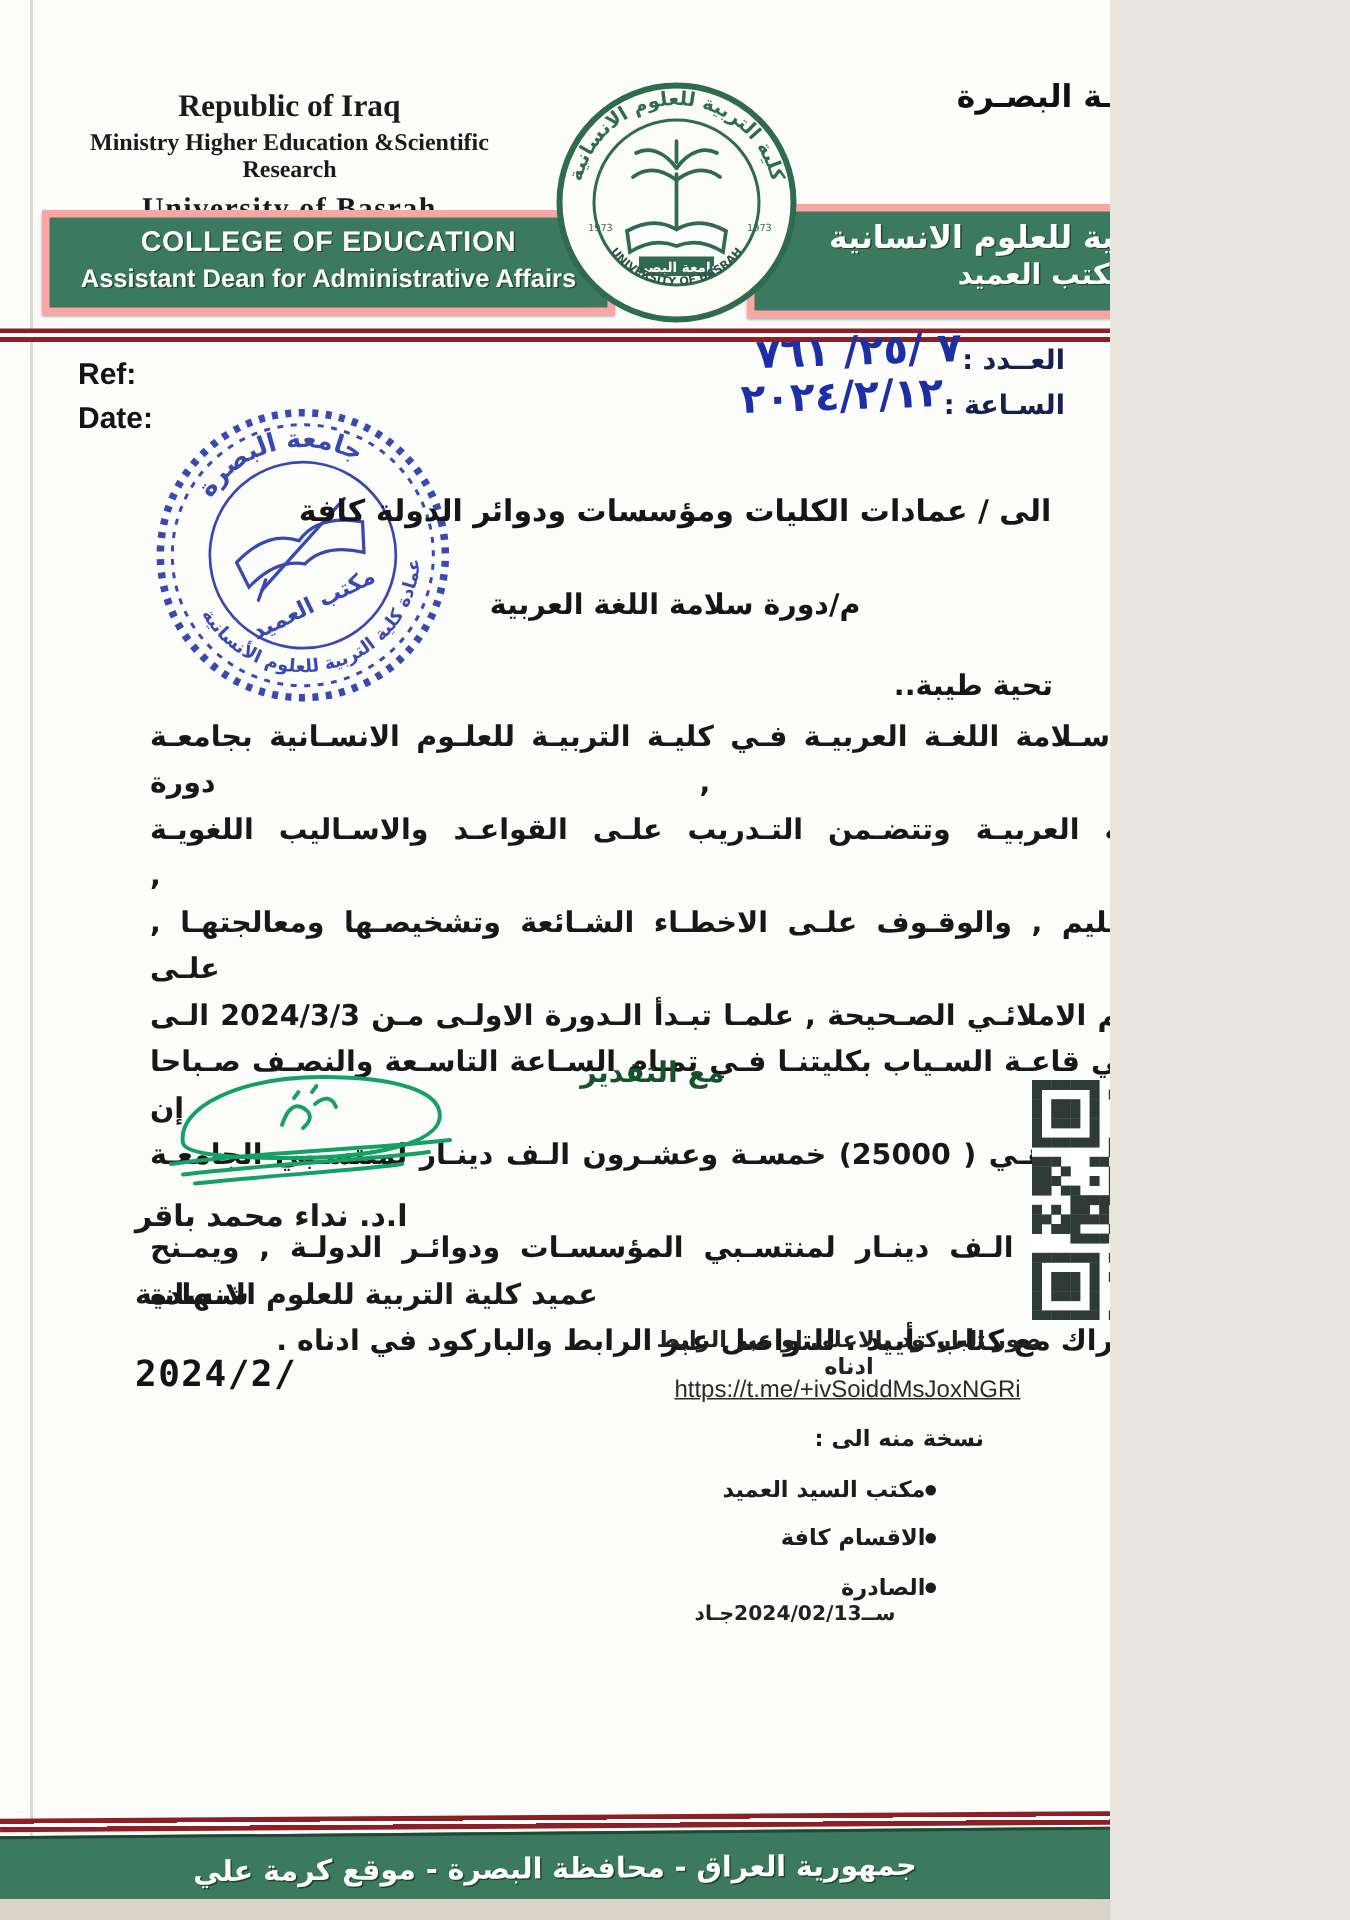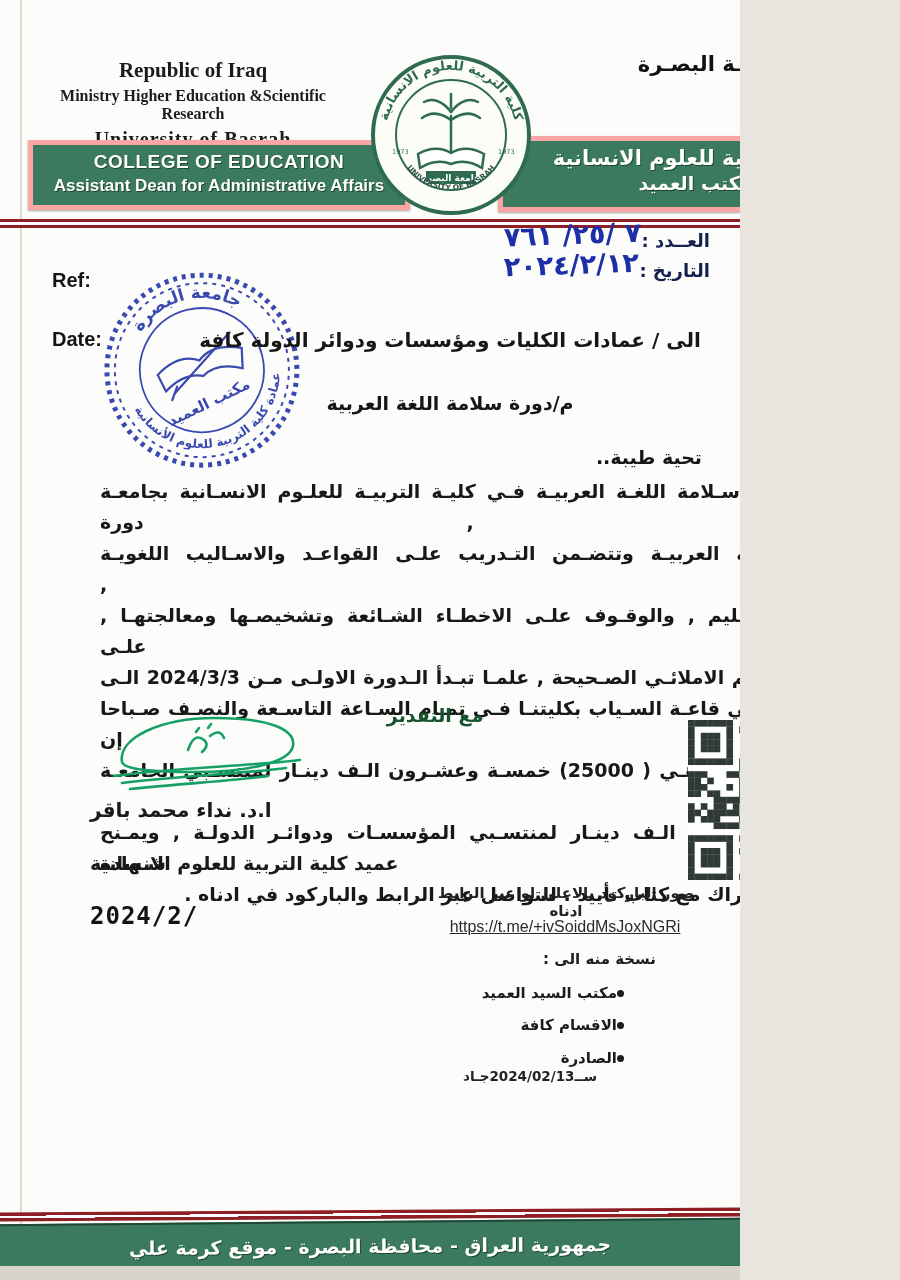--- a/index.html
+++ b/index.html
@@ -28,21 +28,21 @@
   .banner-right .l2{font-size:19px;font-weight:bold;margin-top:2px;text-shadow:1px 1px 0 #1d4634;}
 
   .logo{position:absolute;left:370px;top:54px;width:162px;height:162px;}
 
   .redline{position:absolute;left:0;right:0;height:9px;background:
     linear-gradient(#8e1f24 0 36%,#ffffff 36% 62%,#8e1f24 62% 100%);}
   .redline-top{top:219px;}
 
   
   .ref-en{position:absolute;left:52px;top:236px;color:#141414;font-family:"Liberation Sans",sans-serif;}
-  .ref-en div{font-size:20px;font-weight:bold;line-height:29px;margin-top:30px;}
+  .ref-en div{font-size:20px;font-weight:bold;line-height:29px;}
   .num-rows{position:absolute;right:30px;top:226px;direction:rtl;text-align:right;}
   .num-row{display:flex;direction:rtl;align-items:center;line-height:30px;}
   .num-row .lbl{font-size:18px;font-weight:bold;color:#16214f;white-space:nowrap;}
   .hand{direction:ltr;unicode-bidi:bidi-override;color:#1d2fa6;font-size:27px;font-weight:bold;
         transform:rotate(-2deg) translateY(-6px);display:inline-block;margin-left:6px;letter-spacing:2px;}
 
   .stamp{position:absolute;left:100px;top:268px;width:205px;height:205px;transform:rotate(-14deg);opacity:.92;}
 
   
   .addr{position:absolute;left:70px;top:328px;width:760px;text-align:center;direction:rtl;
@@ -146,21 +146,21 @@
   <div class="ref-en">
     <div>Ref:</div>
     <div>Date:</div>
   </div>
   <div class="num-rows">
     <div class="num-row">
       <span class="lbl">العــدد :</span>
       <span class="hand">٧٦١ /٢٥/ ٧</span>
     </div>
     <div class="num-row">
-      <span class="lbl">التاريخ :</span>
+      <span class="lbl">السـاعة :</span>
       <span class="hand">٢٠٢٤/٢/١٢</span>
     </div>
   </div>
 
   <div class="stamp">
     <svg viewBox="0 0 205 205" xmlns="http://www.w3.org/2000/svg">
       <g stroke="#2a3aaa" fill="none">
         <circle cx="102" cy="102" r="95" stroke-width="5" stroke-dasharray="4 5"></circle>
         <circle cx="102" cy="102" r="87" stroke-width="2" stroke-dasharray="4 5"></circle>
         <circle cx="102" cy="102" r="62" stroke-width="1.8"></circle>

